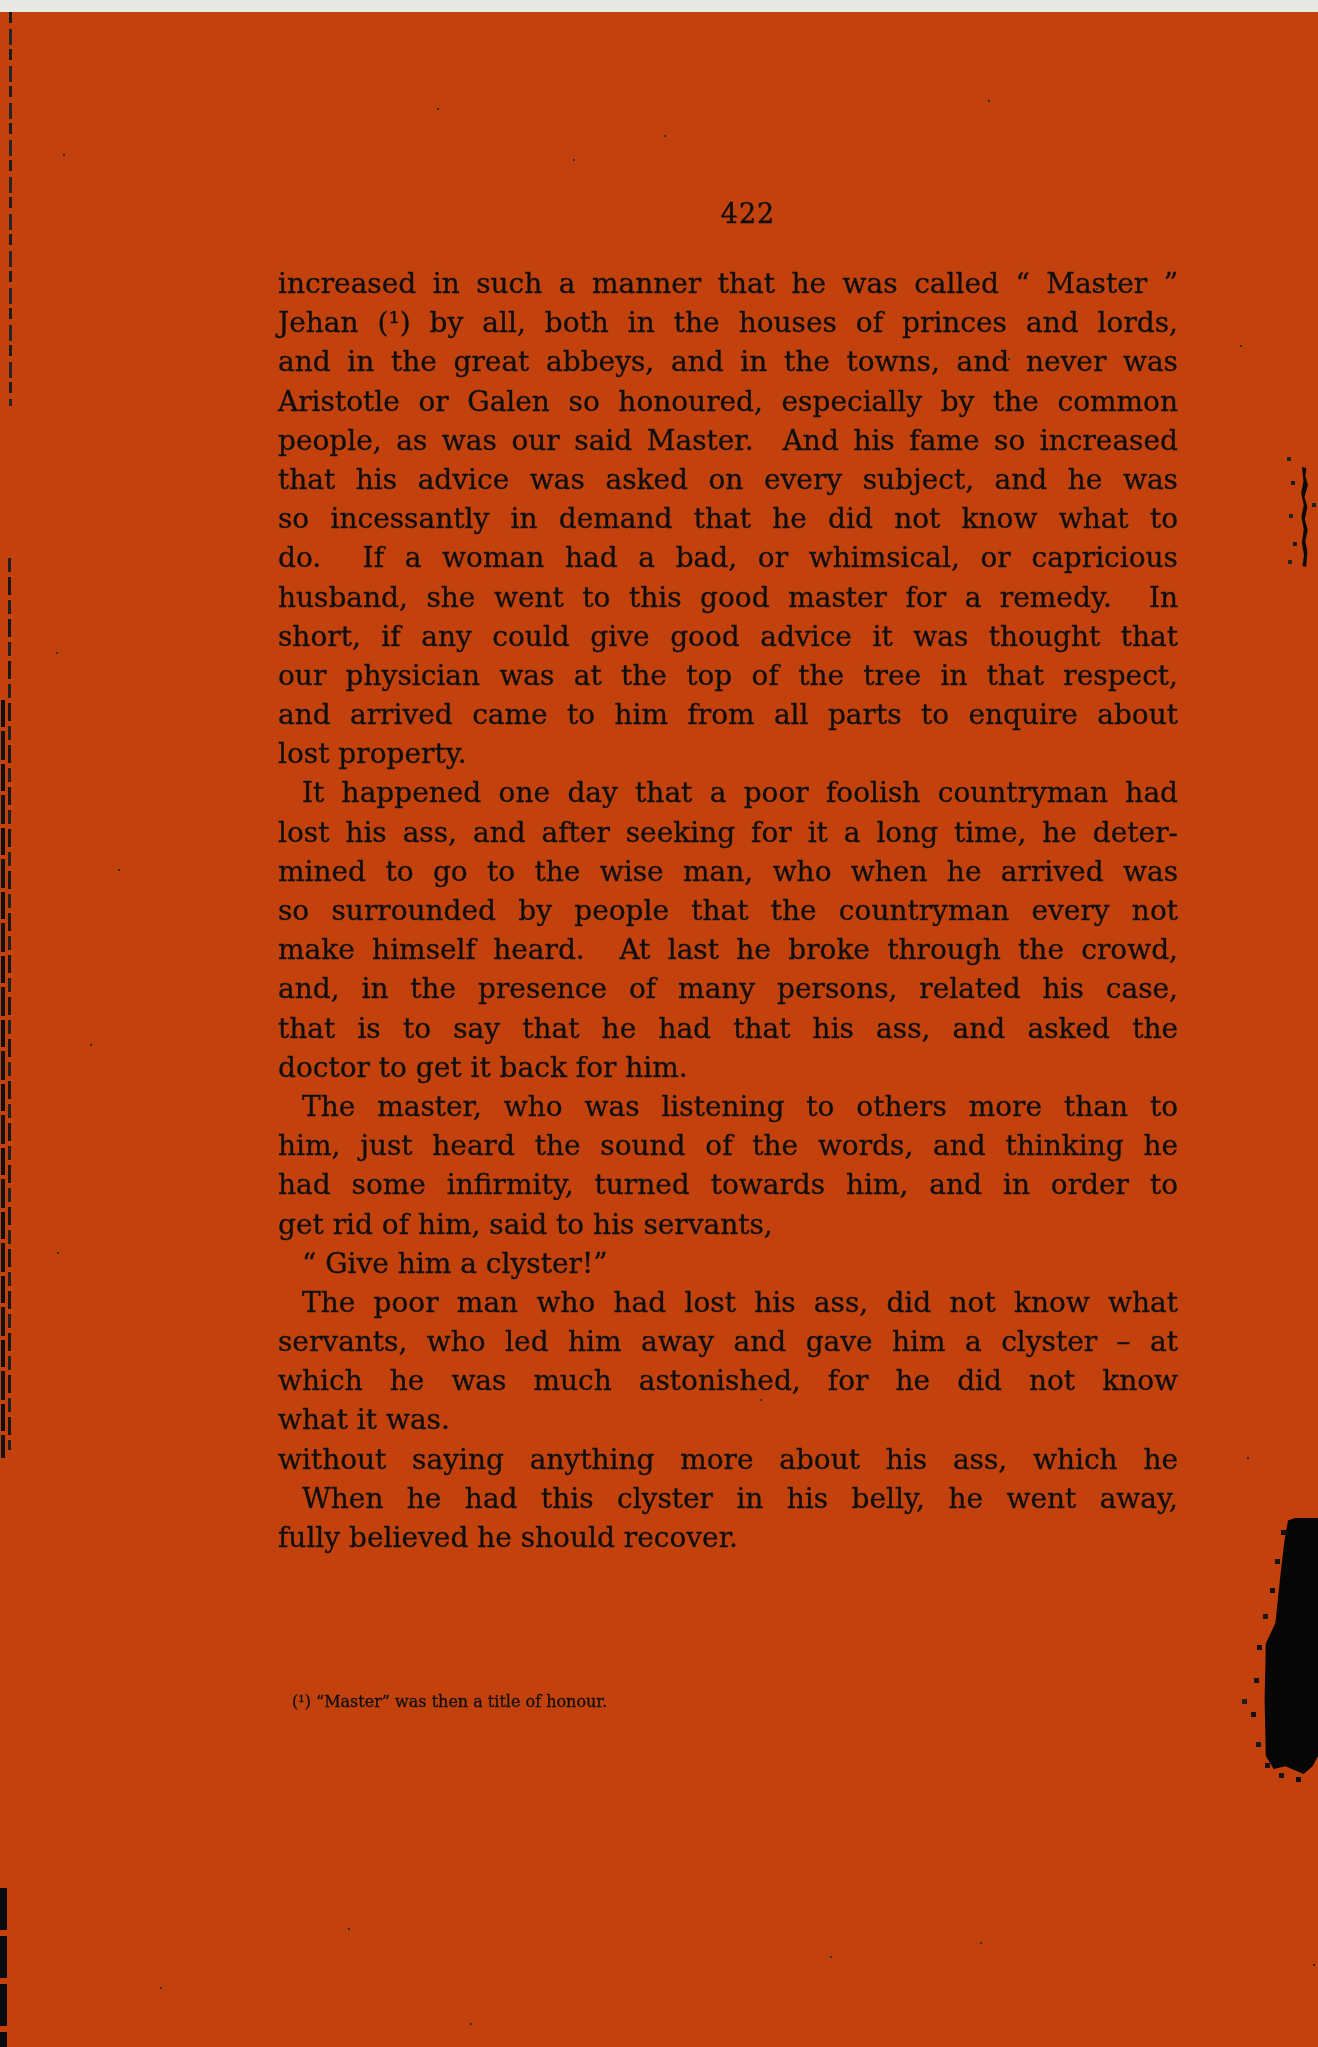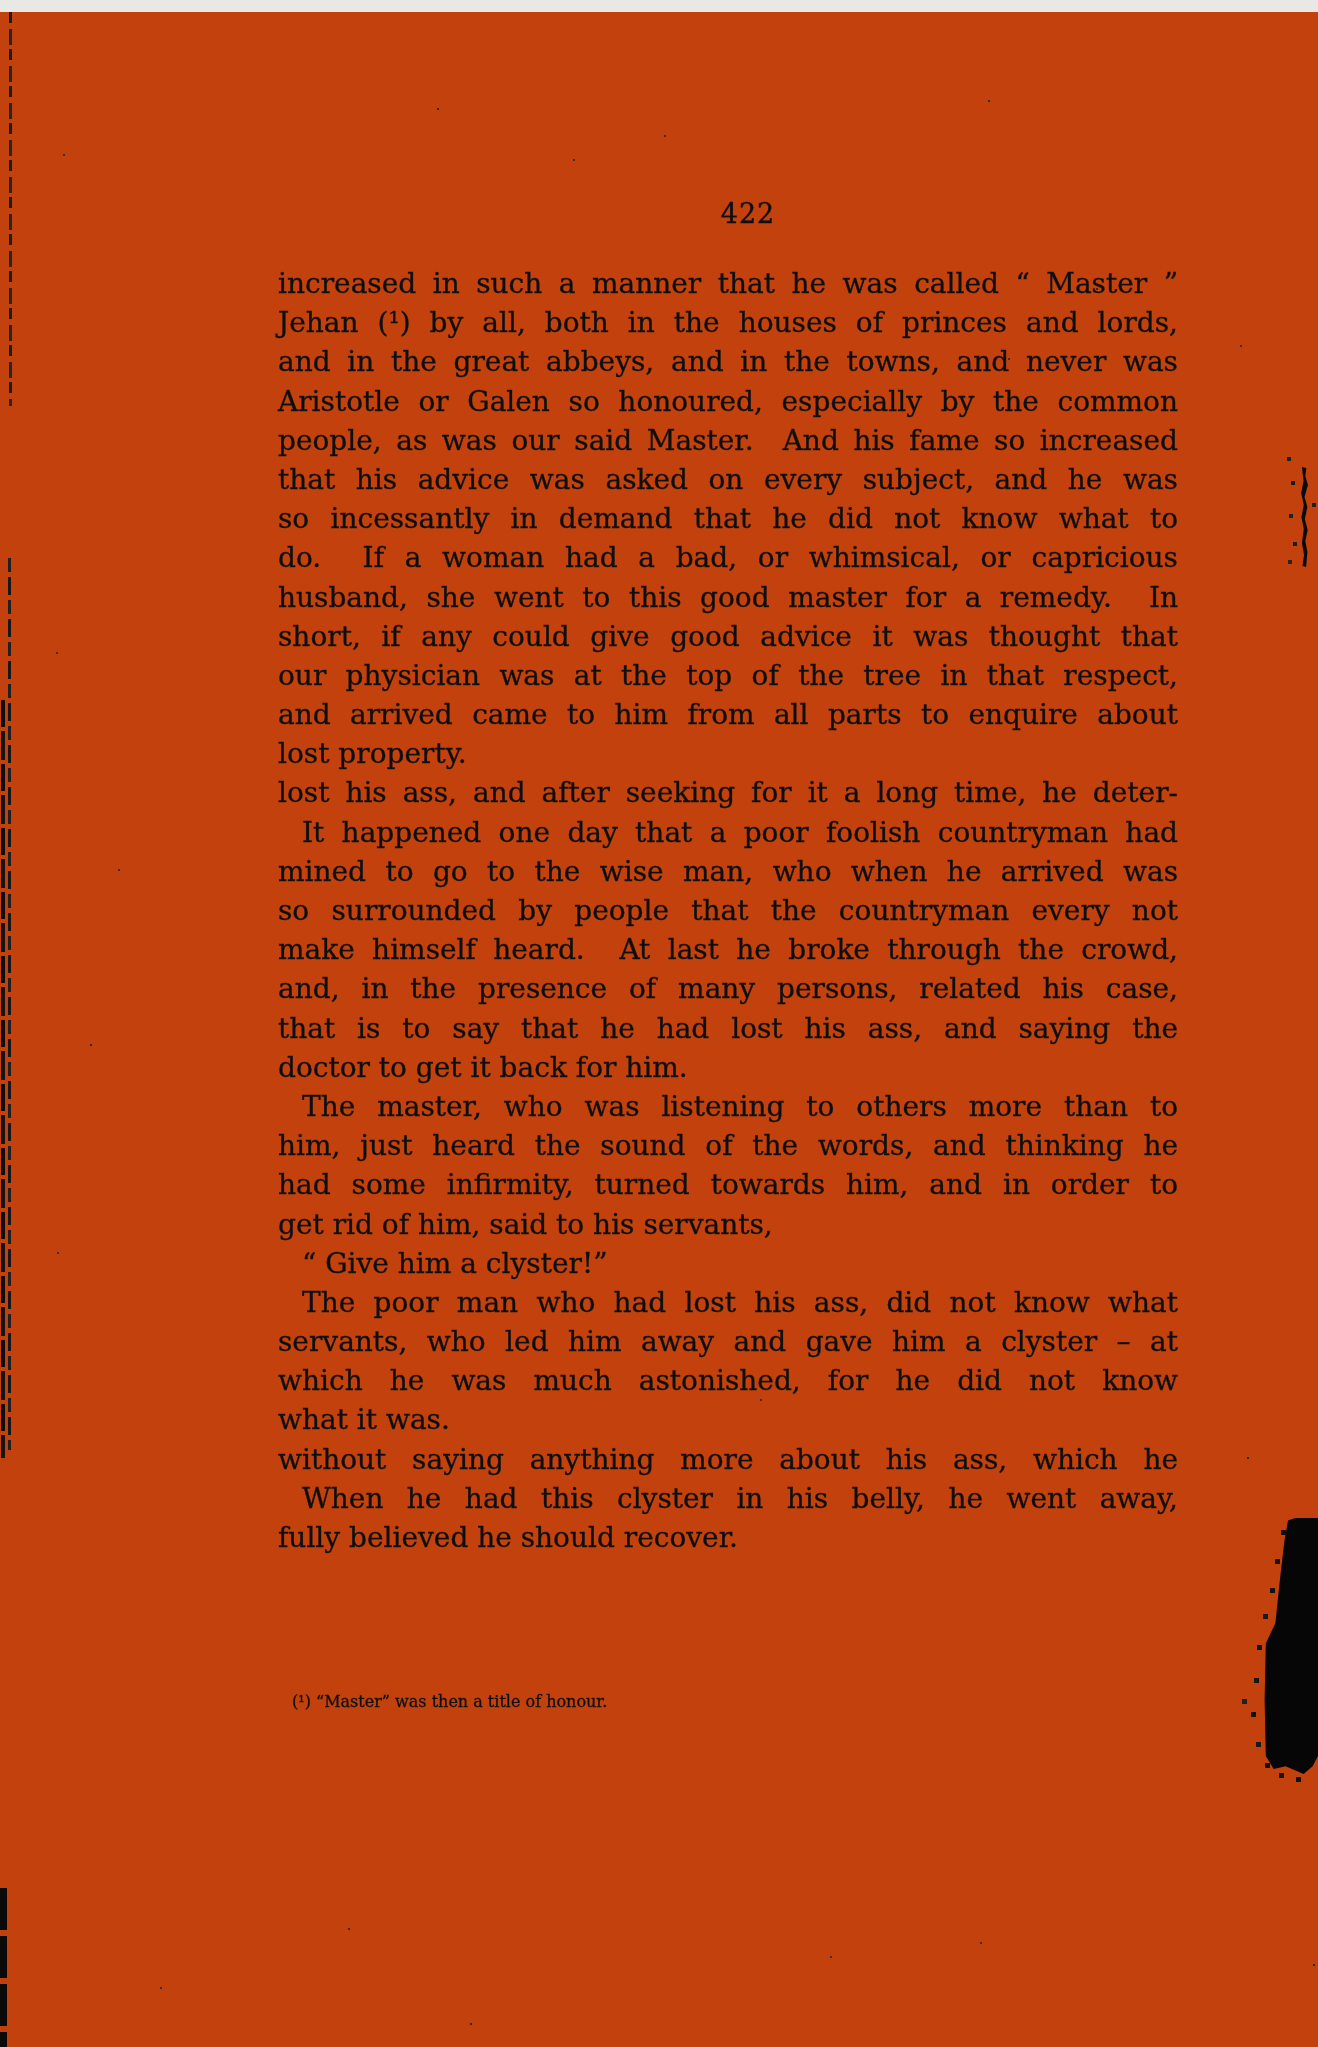--- a/index.html
+++ b/index.html
@@ -142,27 +142,27 @@
       <div class="line justified">Aristotle or Galen so honoured, especially by the common</div>
       <div class="line justified">people, as was our said Master.&nbsp; And his fame so increased</div>
       <div class="line justified">that his advice was asked on every subject, and he was</div>
       <div class="line justified">so incessantly in demand that he did not know what to</div>
       <div class="line justified">do.&nbsp; If a woman had a bad, or whimsical, or capricious</div>
       <div class="line justified">husband, she went to this good master for a remedy.&nbsp; In</div>
       <div class="line justified">short, if any could give good advice it was thought that</div>
       <div class="line justified">our physician was at the top of the tree in that respect,</div>
       <div class="line justified">and arrived came to him from all parts to enquire about</div>
       <div class="line last">lost property.</div>
+      <div class="line justified indent">It happened one day that a poor foolish countryman had</div>
       <div class="line justified">lost his ass, and after seeking for it a long time, he deter-</div>
-      <div class="line justified indent">It happened one day that a poor foolish countryman had</div>
       <div class="line justified">mined to go to the wise man, who when he arrived was</div>
       <div class="line justified">so surrounded by people that the countryman every not</div>
       <div class="line justified">make himself heard.&nbsp; At last he broke through the crowd,</div>
       <div class="line justified">and, in the presence of many persons, related his case,</div>
-      <div class="line justified">that is to say that he had lost his ass, and saying the</div>
+      <div class="line justified">that is to say that he had that his ass, and asked the</div>
       <div class="line last">doctor to get it back for him.</div>
       <div class="line justified indent">The master, who was listening to others more than to</div>
       <div class="line justified">him, just heard the sound of the words, and thinking he</div>
       <div class="line justified">had some infirmity, turned towards him, and in order to</div>
       <div class="line last">get rid of him, said to his servants,</div>
       <div class="line last indent">“ Give him a clyster!”</div>
       <div class="line justified indent">The poor man who had lost his ass, did not know what</div>
       <div class="line justified">servants, who led him away and gave him a clyster – at</div>
       <div class="line justified">which he was much astonished, for he did not know</div>
       <div class="line last">what it was.</div>

